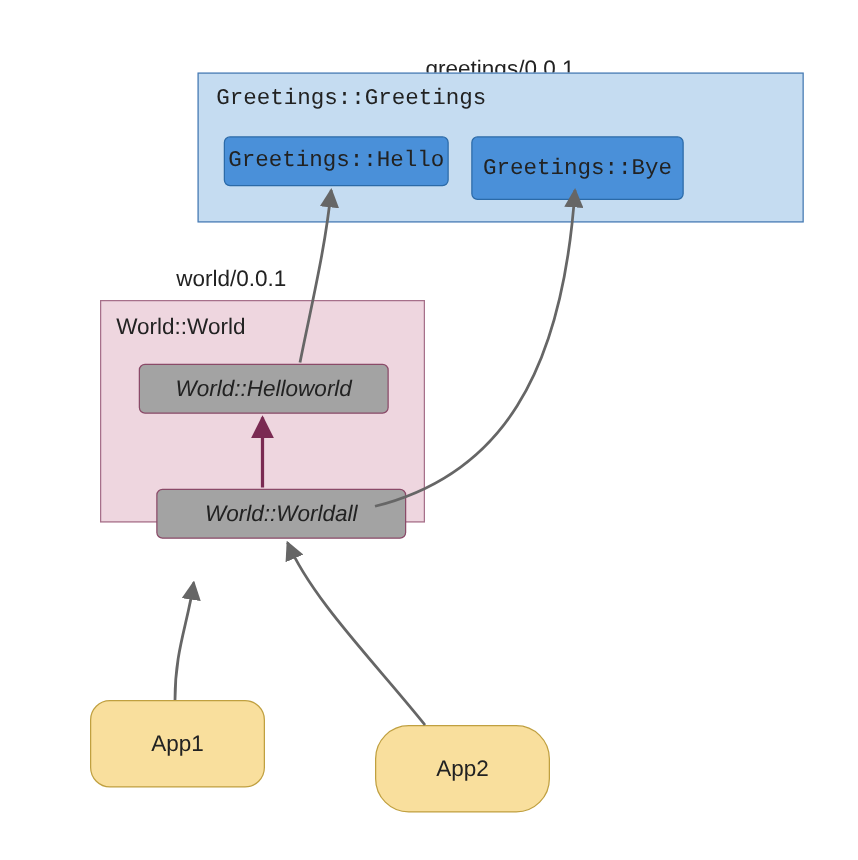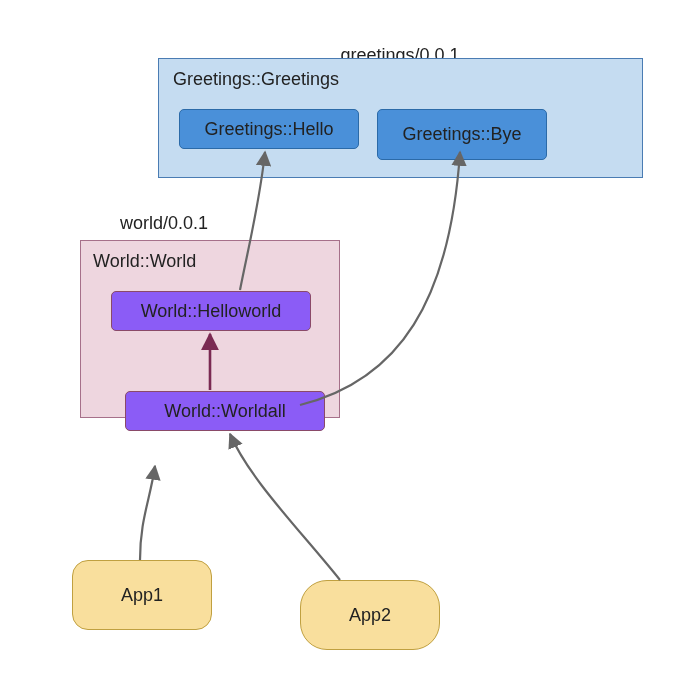--- a/index.html
+++ b/index.html
@@ -28,41 +28,43 @@
   }
   .label {
     position: absolute;
     white-space: nowrap;
   }
 
   
   .greetings-pkg {
     border-color: #4a7cb3;
     background: #c5dcf1;
+    font-family: Liberation Mono, monospace;
   }
   .greetings-inner {
     border-color: #2b6aa8;
     background: #4a90d9;
     border-radius: 5px;
   }
   .greetings-title {
     text-align: left;
     justify-content: flex-start;
     padding-left: 14px;
   }
 
   
   .world-pkg {
     border-color: #a6708a;
     background: #eed6df;
   }
   .world-inner {
     border-color: #8a4a68;
-    background: #8b5cf6;
+    background: #a3a3a3;
     border-radius: 5px;
+    font-style: italic;
   }
 
   
   .app {
     border-color: #c0a040;
     background: #f9df9d;
     border-radius: 16px;
   }
 
   svg.arrows {
@@ -78,21 +80,21 @@
 <div class="canvas">
 
   <div class="label" style="left:300px; top:45px; width:200px; text-align:center;">greetings/0.0.1</div>
 
   <div class="box greetings-pkg" style="left:158px; top:58px; width:485px; height:120px; display:block;">
     <div class="label greetings-title" style="left:0; top:10px; width:100%;">Greetings::Greetings</div>
     <div class="box greetings-inner" style="left:20px; top:50px; width:180px; height:40px;">Greetings::Hello</div>
     <div class="box greetings-inner" style="left:218px; top:50px; width:170px; height:51px;">Greetings::Bye</div>
   </div>
 
-  <div class="label" style="left:120px; top:213px; width:130px; text-align:left;">world/0.0.1</div>
+  <div class="label" style="left:120px; top:213px; width:130px; text-align:center;">world/0.0.1</div>
 
   <div class="box world-pkg" style="left:80px; top:240px; width:260px; height:178px; display:block;">
     <div class="label" style="left:12px; top:10px;">World::World</div>
     <div class="box world-inner" style="left:30px; top:50px; width:200px; height:40px;">World::Helloworld</div>
     <div class="box world-inner" style="left:44px; top:150px; width:200px; height:40px;">World::Worldall</div>
   </div>
 
   <div class="box app" style="left:72px; top:560px; width:140px; height:70px;text-align:center;">App1</div>
 
   <div class="box app" style="left:300px; top:580px; width:140px; height:70px;border-radius:27px;">App2</div>

